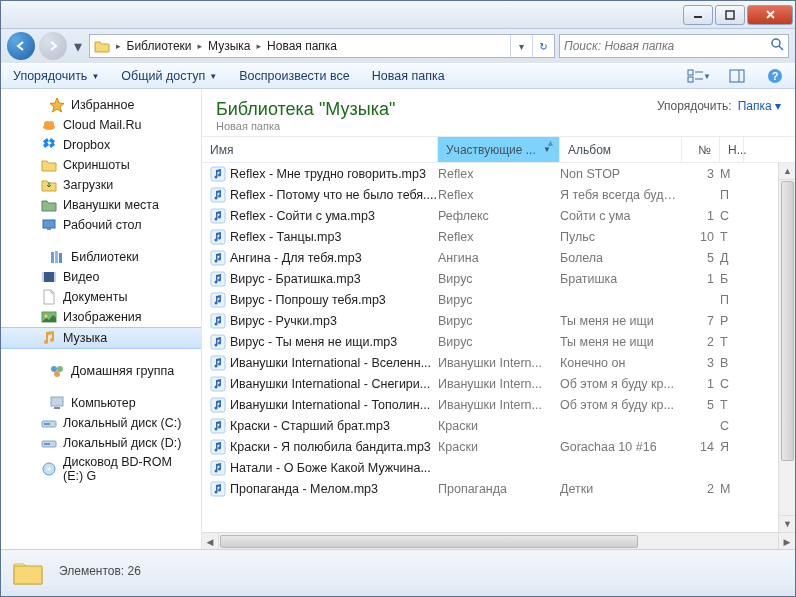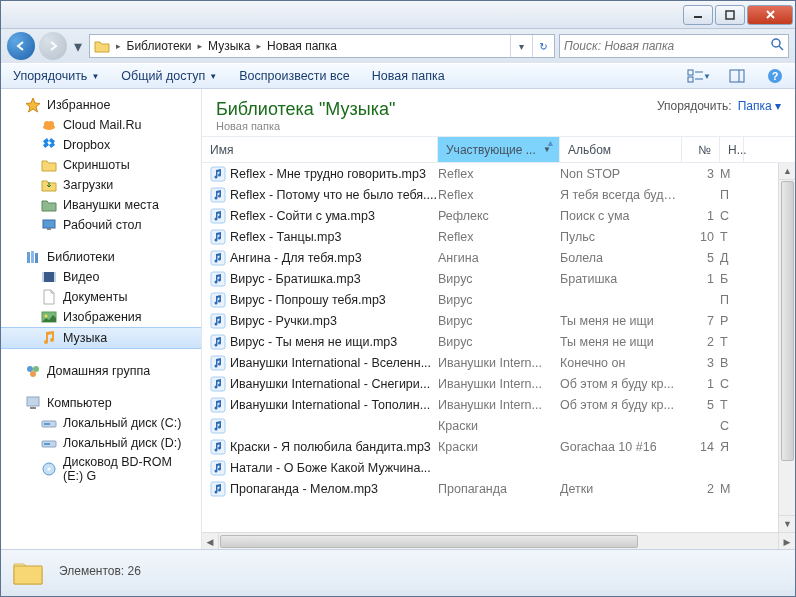--- a/index.html
+++ b/index.html
@@ -33,21 +33,21 @@
 .toolbar { height: 26px; background: linear-gradient(#f7fbff,#e3eefb); border-top: 1px solid #fff; border-bottom: 1px solid #c5d3e4; display: flex; align-items: center; padding: 0 8px; gap: 14px; font-size: 12.5px; color: #1a3d6e; }
 .toolbar .tbtn { display: flex; align-items: center; gap: 4px; cursor: pointer; padding: 3px 4px; }
 .toolbar .tdrop { font-size: 8px; }
 .toolbar .spacer { flex: 1; }
 .toolbar .icon-btn { width: 24px; height: 24px; display: flex; align-items: center; justify-content: center; }
 
 .body { display: flex; height: 460px; background: #fff; }
 
 .sidebar { width: 201px; border-right: 1px solid #e0e6ec; overflow-y: auto; padding: 6px 0; font-size: 12.5px; color: #1a1a1a; }
 .side-group { margin-bottom: 12px; }
-.side-head { display: flex; align-items: center; gap: 6px; padding: 2px 8px 2px 24px; cursor: pointer; }
+.side-head { display: flex; align-items: center; gap: 6px; padding: 2px 8px 2px 24px; cursor: pointer; margin-left: 24px; }
 .side-item { display: flex; align-items: center; gap: 6px; padding: 2px 8px 2px 40px; cursor: pointer; }
 .side-item.selected { background: linear-gradient(#e3f0fd,#cce3fb); border: 1px solid #a6cdf5; border-left: none; border-right: none; }
 .ic { width: 16px; height: 16px; display: inline-flex; align-items: center; justify-content: center; flex-shrink: 0; }
 
 .main { flex: 1; display: flex; flex-direction: column; overflow: hidden; }
 .lib-header { padding: 10px 14px 4px; border-bottom: 1px solid #e7ecf2; display: flex; align-items: flex-start; }
 .lib-title { font-size: 18px; color: #1a6b1a; }
 .lib-sub { font-size: 11px; color: #888; }
 .lib-arrange { margin-left: auto; font-size: 12px; color: #555; display: flex; align-items: center; gap: 6px; }
 .lib-arrange .link { color: #1a5cc4; }
@@ -420,21 +420,21 @@
           </div>
           <div class="row">
             <div class="c c-name">
               <svg class="music-icon" viewBox="0 0 16 16">
                 <rect x="1" y="1" width="14" height="14" rx="2" fill="#eaf3fc" stroke="#a6cdf5"></rect>
                 <path d="M6 4 L11 3 v6 a1.5 1.5 0 1 1 -1.5 -1.5 V5.5 L7.5 6 v5 a1.5 1.5 0 1 1 -1.5 -1.5 z" fill="#2a6ab8"></path>
               </svg>
               <span>Reflex - Сойти с ума.mp3</span>
             </div>
             <div class="c c-artist">Рефлекс</div>
-            <div class="c c-album">Поиск с ума</div>
+            <div class="c c-album">Сойти с ума</div>
             <div class="c c-num">1</div>
             <div class="c c-n2">С</div>
           </div>
           <div class="row">
             <div class="c c-name">
               <svg class="music-icon" viewBox="0 0 16 16">
                 <rect x="1" y="1" width="14" height="14" rx="2" fill="#eaf3fc" stroke="#a6cdf5"></rect>
                 <path d="M6 4 L11 3 v6 a1.5 1.5 0 1 1 -1.5 -1.5 V5.5 L7.5 6 v5 a1.5 1.5 0 1 1 -1.5 -1.5 z" fill="#2a6ab8"></path>
               </svg>
               <span>Reflex - Танцы.mp3</span>
@@ -547,20 +547,21 @@
             <div class="c c-album">Об этом я буду кр...</div>
             <div class="c c-num">5</div>
             <div class="c c-n2">Т</div>
           </div>
           <div class="row">
             <div class="c c-name">
               <svg class="music-icon" viewBox="0 0 16 16">
                 <rect x="1" y="1" width="14" height="14" rx="2" fill="#eaf3fc" stroke="#a6cdf5"></rect>
                 <path d="M6 4 L11 3 v6 a1.5 1.5 0 1 1 -1.5 -1.5 V5.5 L7.5 6 v5 a1.5 1.5 0 1 1 -1.5 -1.5 z" fill="#2a6ab8"></path>
               </svg>
+              <span>Краски - Старший брат.mp3</span>
             </div>
             <div class="c c-artist">Краски</div>
             <div class="c c-album"></div>
             <div class="c c-num"></div>
             <div class="c c-n2">С</div>
           </div>
           <div class="row">
             <div class="c c-name">
               <svg class="music-icon" viewBox="0 0 16 16">
                 <rect x="1" y="1" width="14" height="14" rx="2" fill="#eaf3fc" stroke="#a6cdf5"></rect>

